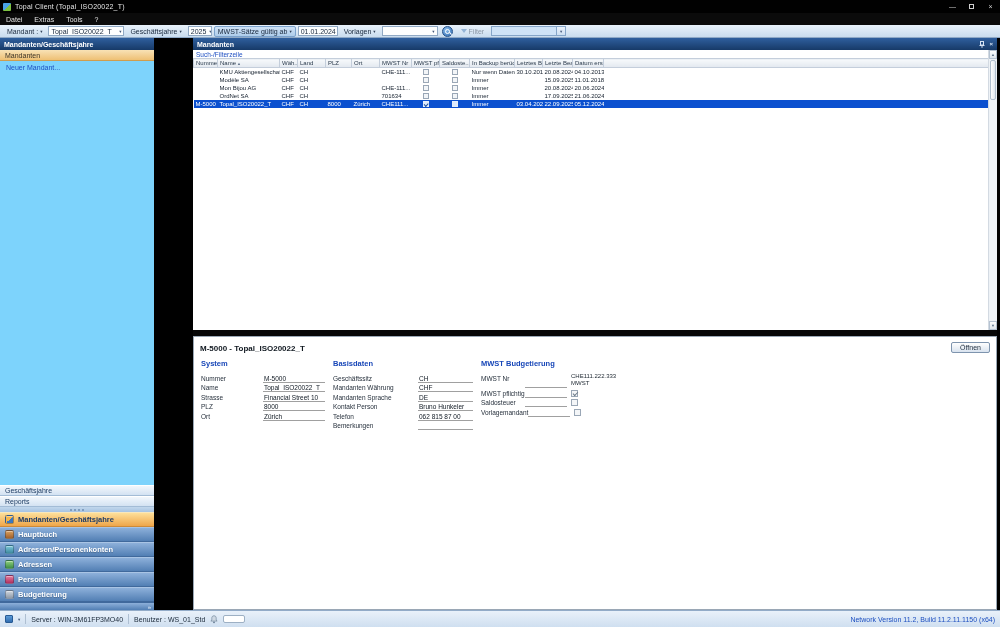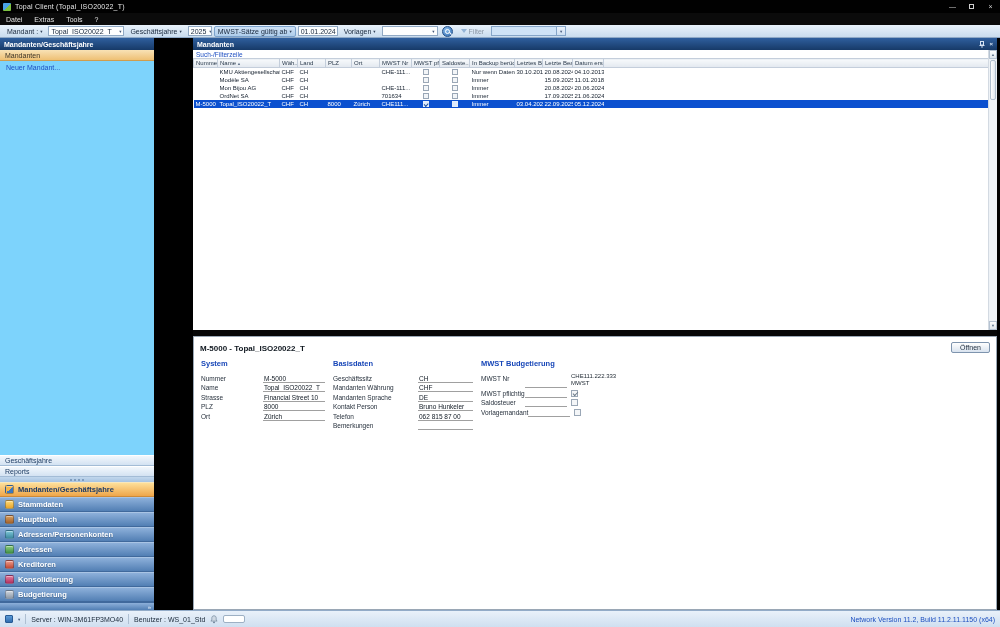--- a/index.html
+++ b/index.html
@@ -232,42 +232,34 @@
       <i></i>
       <i></i>
       <i></i>
     </div>
 
   <div class="nav-item active">
     <span class="nico i0"></span>
     <span>Mandanten/Geschäftsjahre</span>
   </div>
   <div class="nav-item">
-    <span class="nico i1"></span>
-    <span>Stammdaten</span>
-  </div>
-  <div class="nav-item">
     <span class="nico i4"></span>
     <span>Hauptbuch</span>
   </div>
   <div class="nav-item">
     <span class="nico i3"></span>
     <span>Adressen/Personenkonten</span>
   </div>
   <div class="nav-item">
     <span class="nico i5"></span>
     <span>Adressen</span>
   </div>
   <div class="nav-item">
-    <span class="nico i6"></span>
-    <span>Kreditoren</span>
-  </div>
-  <div class="nav-item">
     <span class="nico i7"></span>
-    <span>Konsolidierung</span>
+    <span>Personenkonten</span>
   </div>
   <div class="nav-item">
     <span class="nico i8"></span>
     <span>Budgetierung</span>
   </div>
   <div id="nav-footer">
     <span>»</span>
   </div>
 </div>
 

